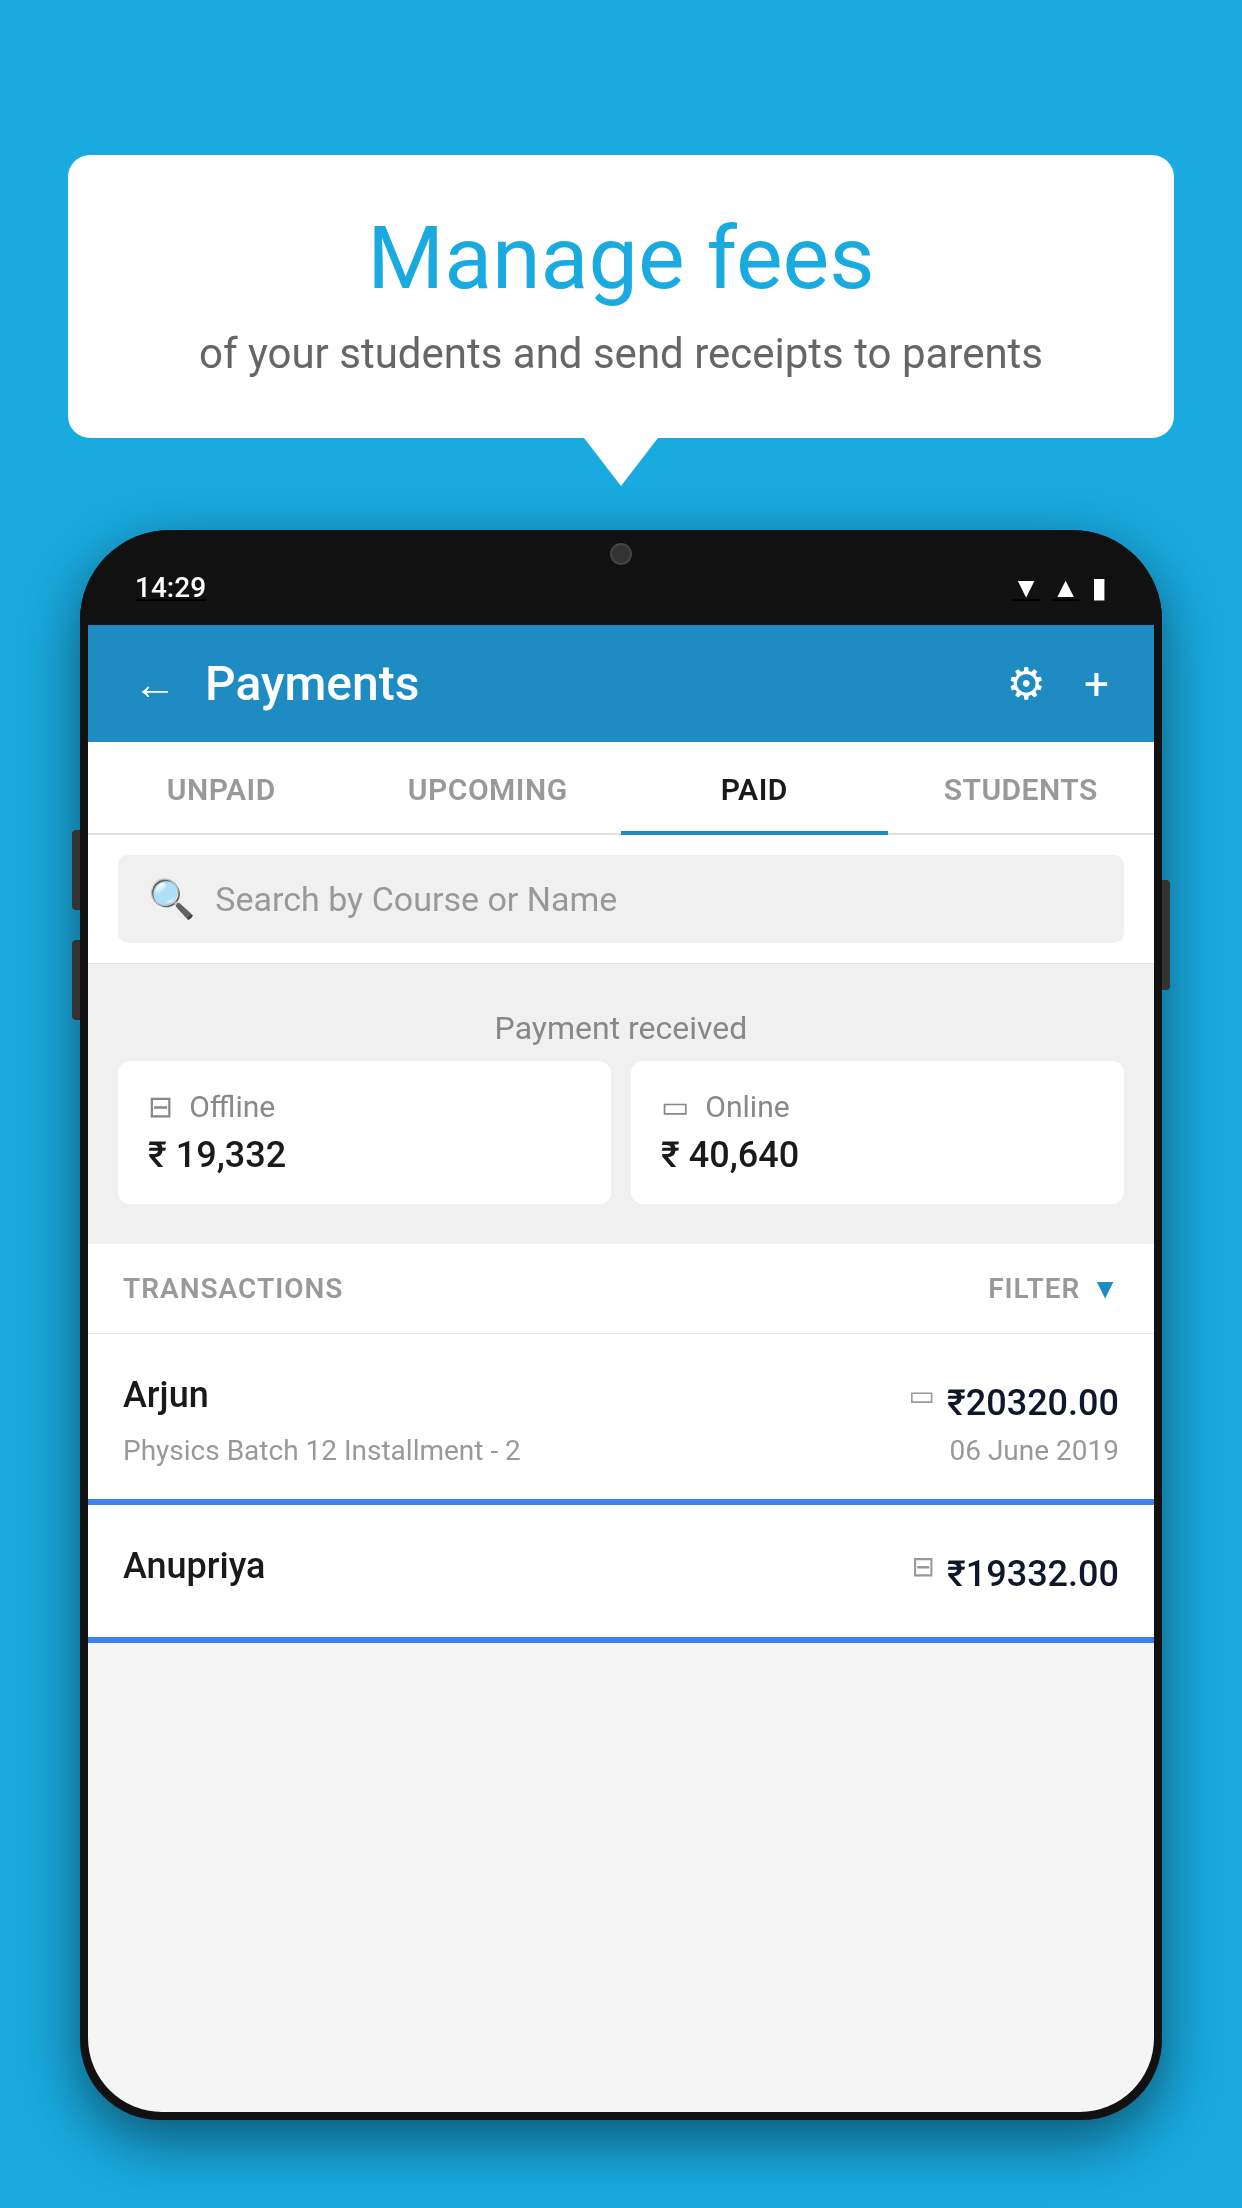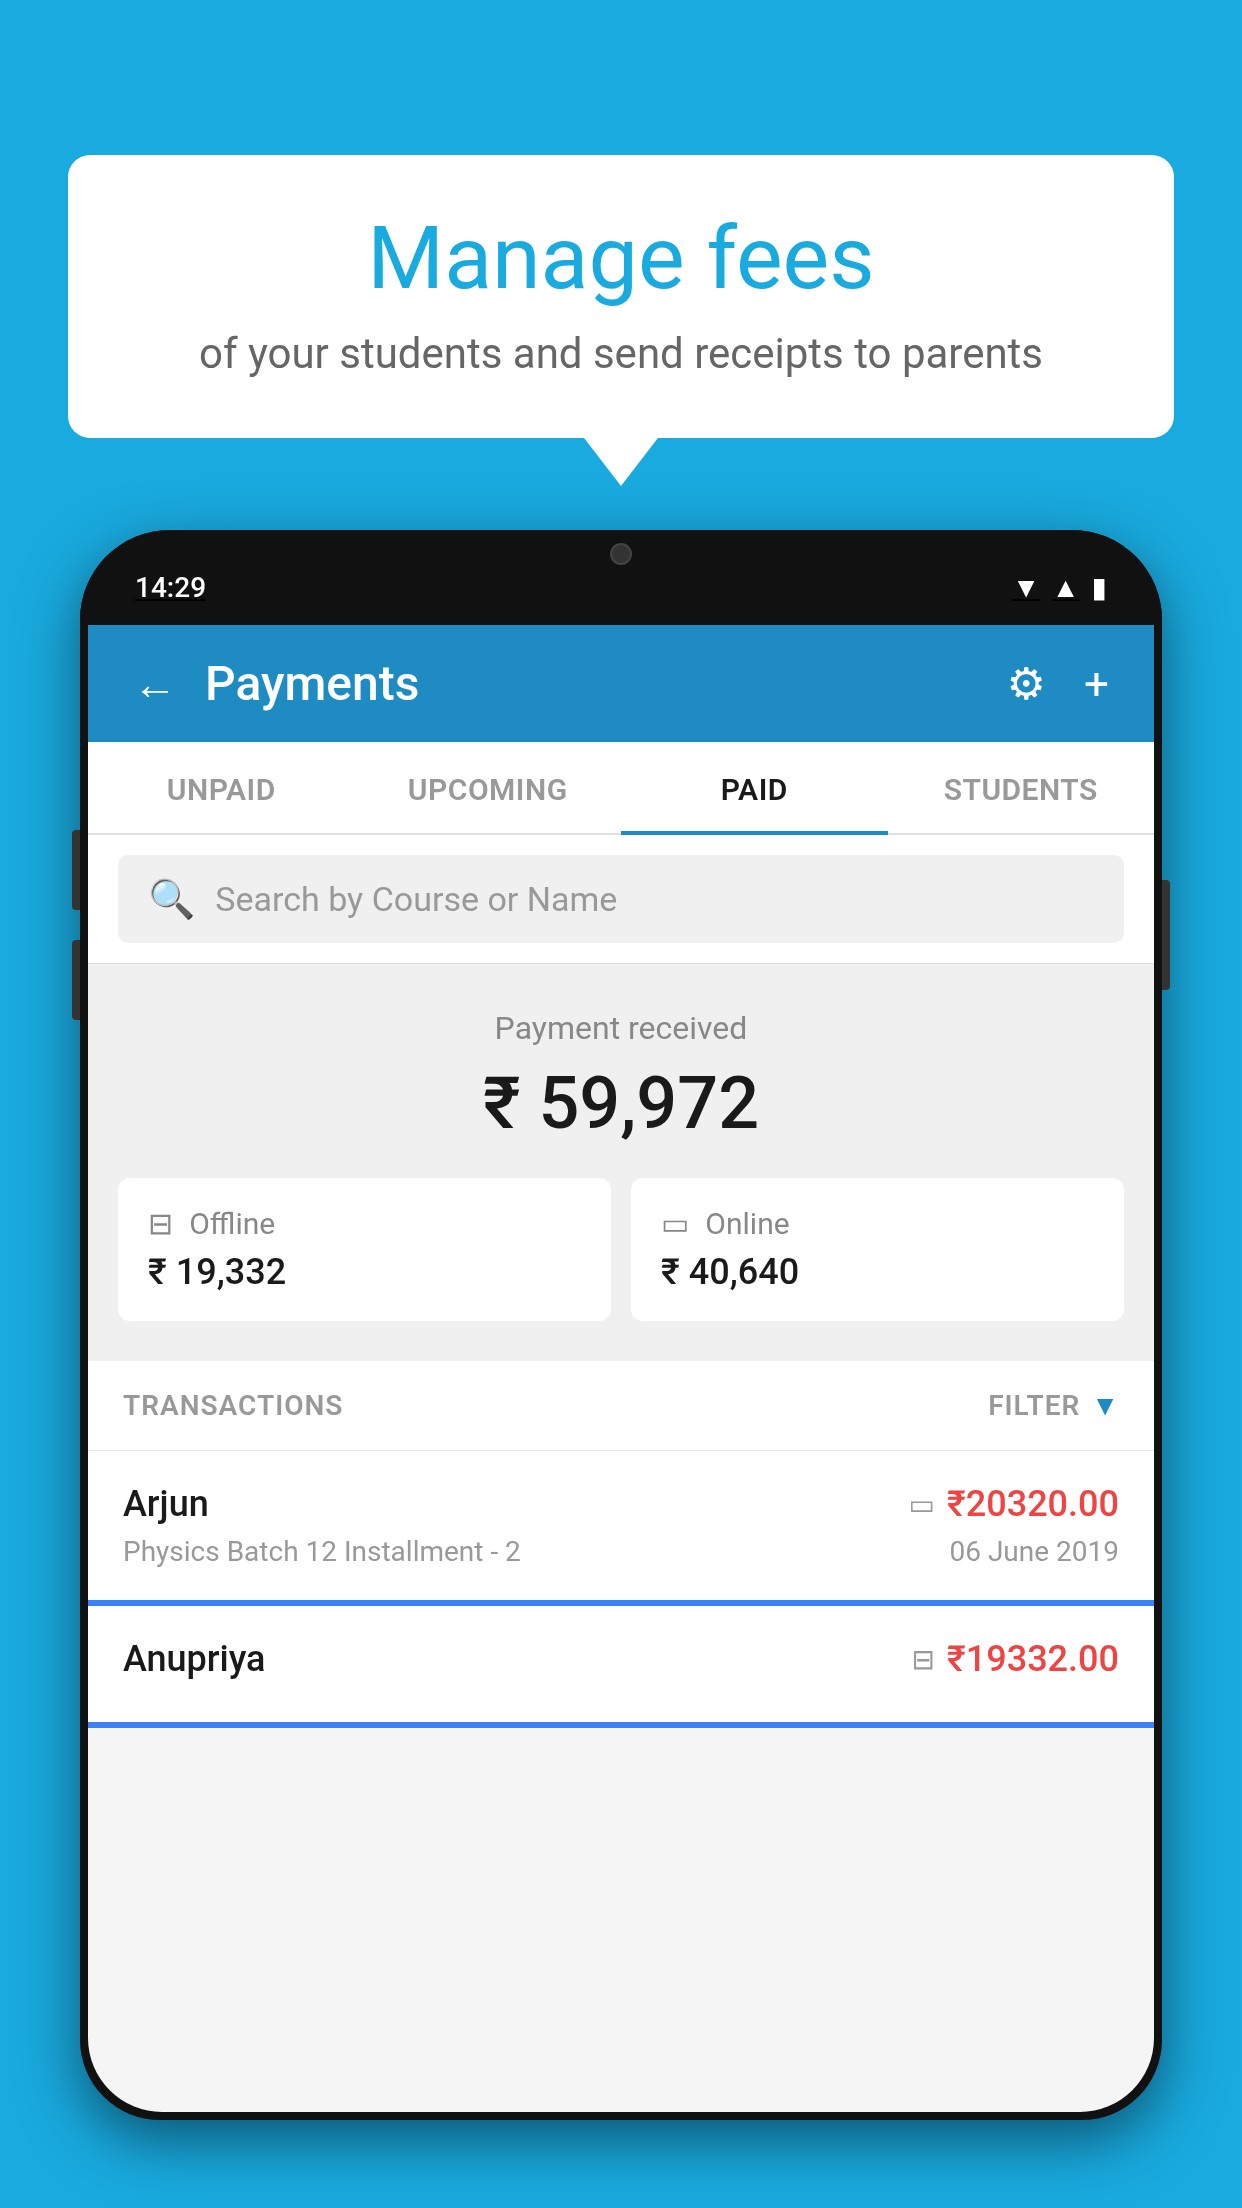--- a/index.html
+++ b/index.html
@@ -363,23 +363,24 @@
       align-items: center;
       gap: 12px;
     }
 
     .transaction-card-icon {
       color: #999;
       font-size: 28px;
     }
 
     .transaction-amount {
-      color: #ef4444;
+      color: #0f172a;
       font-size: 36px;
       font-weight: 500;
+      margin-top: 16px;
     }
 
     .transaction-row-bottom {
       display: flex;
       align-items: center;
       justify-content: space-between;
     }
 
     .transaction-detail {
       color: #999;
@@ -481,21 +482,20 @@
 
       <div class="search-container">
         <div class="search-bar">
           <span class="search-icon">🔍</span>
           <span class="search-placeholder">Search by Course or Name</span>
         </div>
       </div>
 
       <div class="payment-received">
         <div class="payment-label">Payment received</div>
-        <div class="payment-amount">₹ 59,972</div>
 
         <div class="payment-cards">
           <div class="payment-card">
             <div class="payment-card-header">
               <span class="card-icon">⊟</span>
               <span class="card-label">Offline</span>
             </div>
             <span class="card-amount">₹ 19,332</span>
           </div>
 

